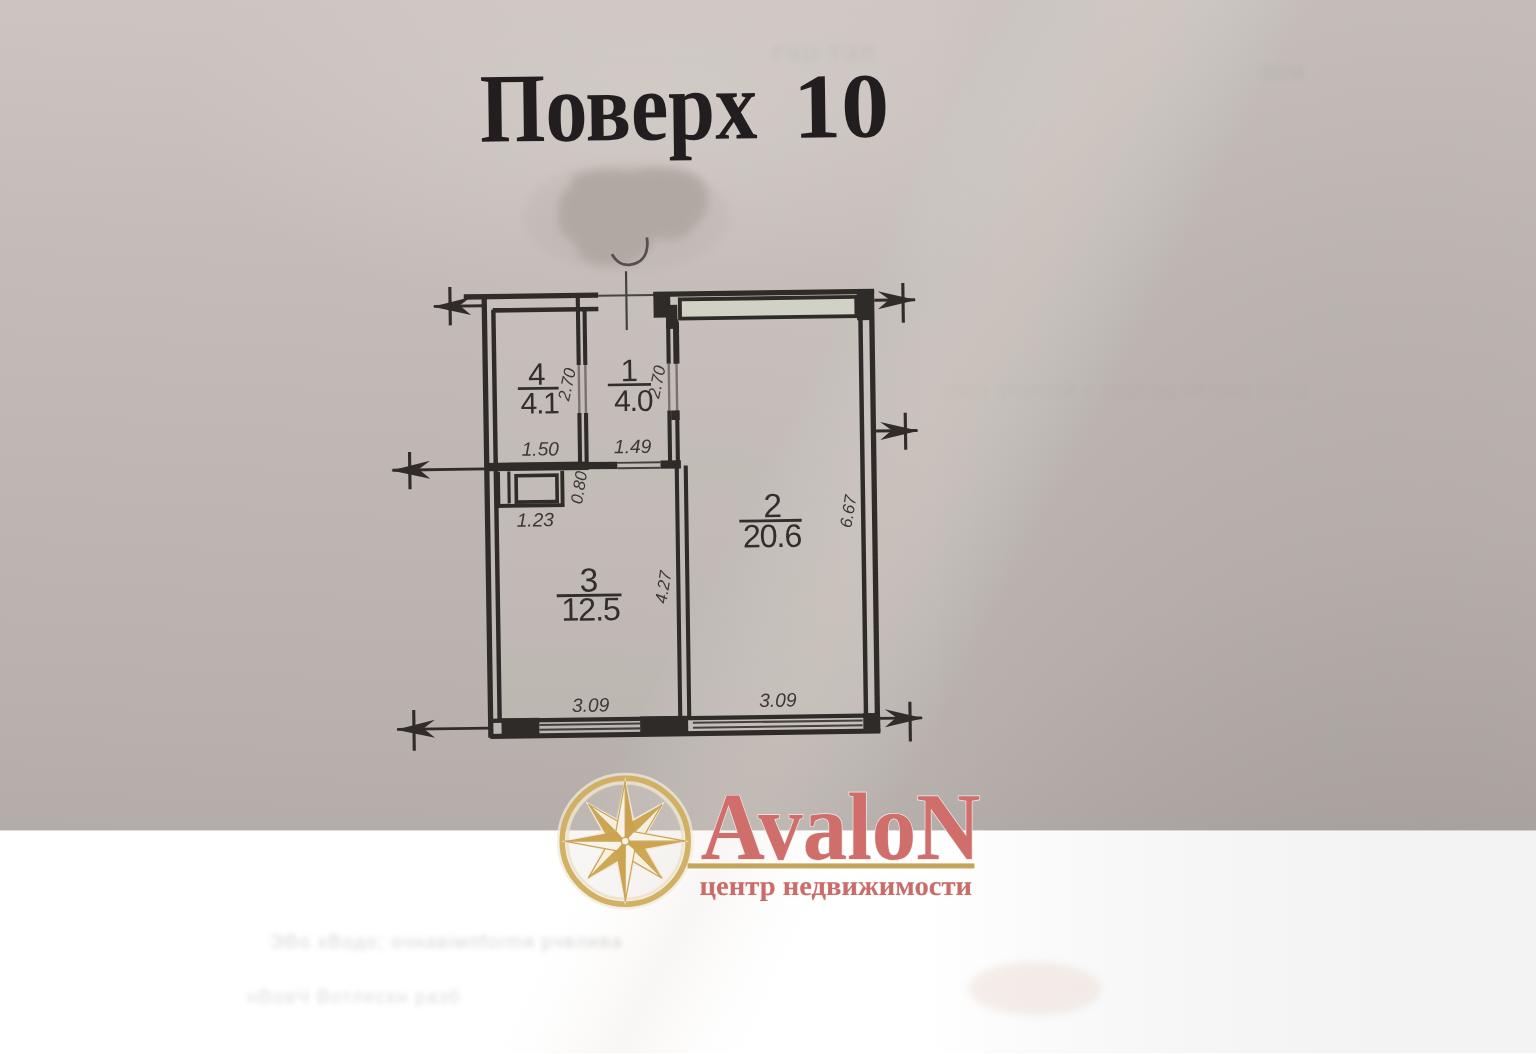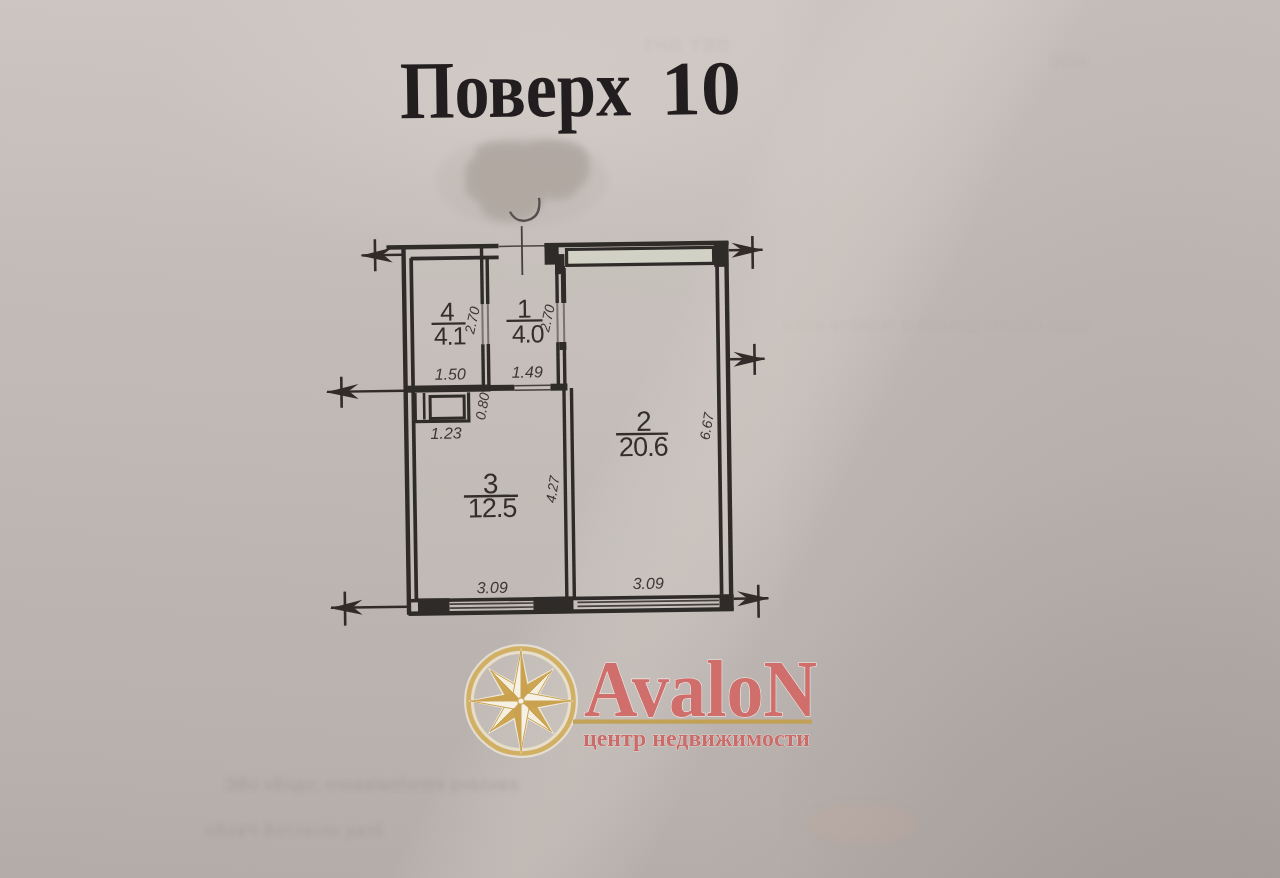--- a/index.html
+++ b/index.html
@@ -1,17 +1,17 @@
 <!DOCTYPE html>
 <html><head>
 <meta charset="utf-8">
 <style>
   html,body{margin:0;padding:0;}
   body{width:1280px;height:878px;overflow:hidden;font-family:"Liberation Sans",sans-serif;}
-  .page{position:relative;width:1280px;height:878px;
+  .page{position:relative;width:1280px;height:692px;
     background:
       radial-gradient(ellipse 520px 230px at 540px 95px, rgba(221,215,210,0.38), rgba(221,215,210,0) 75%),
       radial-gradient(ellipse 820px 640px at 1280px 900px, rgba(68,60,54,0.10), rgba(68,60,54,0) 72%),
       linear-gradient(92deg, rgba(0,0,0,0) 58%, rgba(70,64,58,0.03) 100%),
       linear-gradient(183deg, #cec7c3 0%, #c9c2be 16%, #c3bcb8 34%, #bfb8b4 52%, #bbb4b0 70%, #b7b0ac 88%, #b3aca8 100%);
   }
 </style>
 </head>
 <body>
 <div class="page">

